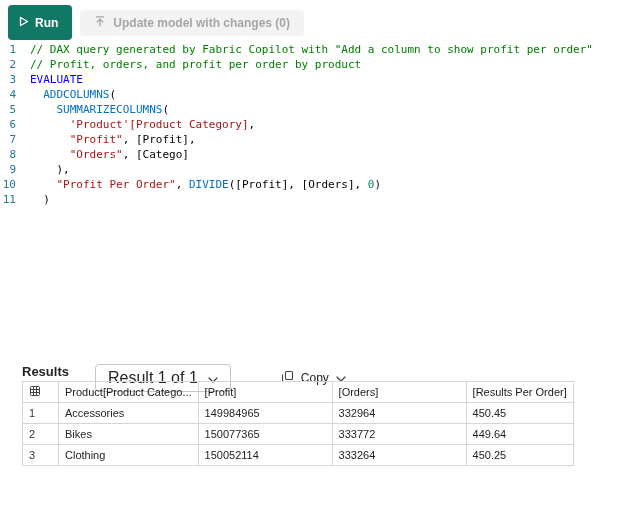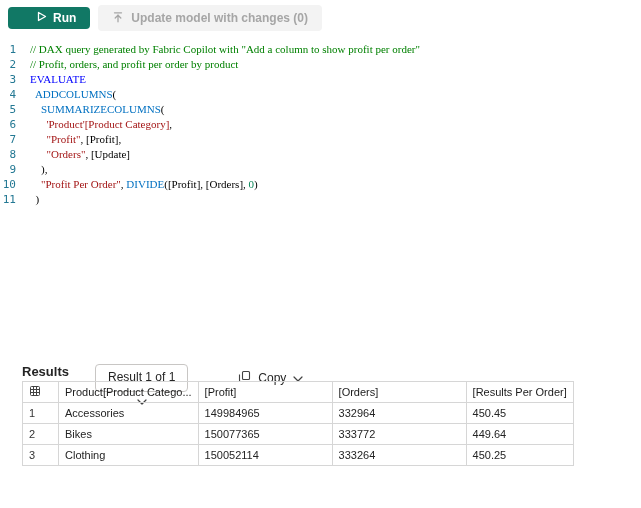--- a/index.html
+++ b/index.html
@@ -8,41 +8,41 @@
     position:relative; width:641px; height:508px; background:#fff;
     font-family:"Liberation Sans", sans-serif; overflow:hidden;
   }
 
   
   .toolbar { position:absolute; top:5px; left:8px; display:flex; gap:8px; align-items:center; }
   .run-btn {
     display:inline-flex; align-items:center; gap:6px;
     background:#117865; color:#fff; border:none; border-radius:4px;
     font-family:"Liberation Sans",sans-serif; font-size:12px; font-weight:700;
-    padding:5px 14px 5px 28px; cursor:pointer; height:22px;
+    padding:5px 14px 5px 10px; cursor:pointer; height:35px;
   }
   .update-btn {
     display:inline-flex; align-items:center; gap:7px;
     background:#f3f3f3; color:#a6a6a6; border:none; border-radius:4px;
     font-family:"Liberation Sans",sans-serif; font-size:12px; font-weight:600;
     padding:5px 14px; height:26px; cursor:default;
   }
 
   
   .editor {
     position:absolute; top:40px; left:0; right:0; height:318px;
     font-family:"DejaVu Sans Mono", monospace; font-size:11px; line-height:15px;
     padding-top:2px; background:#fff;
   }
   .line { display:flex; height:15px; }
   .ln {
     flex:none; width:30px; text-align:right; padding-right:14px;
     color:#237893; user-select:none;
   }
-  .code { white-space:pre; color:#000;font-family:Liberation Serif, serif; }
+  .code { white-space:pre; color:#000; }
   .tok-c { color:#008000; }
   .tok-k { color:#0000ff; }
   .tok-f { color:#0070c1; }
   .tok-s { color:#a31515; }
   .tok-n { color:#098658; }
   .tok-p { color:#000000; }
   .copilot {
     display:inline-block; width:13px; height:13px; border-radius:4px;
     background:linear-gradient(135deg,#3dc8c3 0%,#3b7bf2 45%,#b44ce0 75%,#e961aa 100%);
     vertical-align:-2px; margin-right:3px;
@@ -50,22 +50,22 @@
   .cursor {
     display:inline-block; width:1px; height:13px; background:#000; vertical-align:-2px;
   }
 
   
   .results-bar { position:absolute; top:364px; left:22px; display:flex; align-items:flex-start; }
   .results-title { font-size:13px; font-weight:700; color:#242424; margin-right:26px; }
   .result-select {
     display:inline-flex; align-items:center; gap:10px;
     background:#fff; border:1px solid #c8c6c4; border-radius:4px;
-    font-family:"Liberation Sans",sans-serif; font-size:12px; color:#242424;
-    padding:5px 12px; height:28px; cursor:pointer; margin-right:42px;flex-direction:column;
+    font-family:"Liberation Sans",sans-serif; font-size:16px; color:#242424;
+    padding:5px 12px; height:28px; cursor:pointer; margin-right:42px;
   }
   .copy-btn {
     display:inline-flex; align-items:center; gap:7px;
     background:transparent; border:none;
     font-family:"Liberation Sans",sans-serif; font-size:12px; color:#242424;
     padding:5px 8px; height:28px; cursor:pointer;
   }
 
   
   table.results {
@@ -132,21 +132,21 @@
       <div class="line">
         <span class="ln">6</span>
         <span class="code"><span class="tok-p">      </span><span class="tok-s">'Product'[Product Category]</span><span class="tok-p">,</span></span>
       </div>
       <div class="line">
         <span class="ln">7</span>
         <span class="code"><span class="tok-p">      </span><span class="tok-s">"Profit"</span><span class="tok-p">, [Profit],</span></span>
       </div>
       <div class="line">
         <span class="ln">8</span>
-        <span class="code"><span class="tok-p">      </span><span class="tok-s">"Orders"</span><span class="tok-p">, [Update]</span></span>
+        <span class="code"><span class="tok-p">      </span><span class="tok-s">"Orders"</span><span class="tok-p">, [Catego]</span></span>
       </div>
       <div class="line">
         <span class="ln">9</span>
         <span class="code"><span class="tok-p">    ),</span></span>
       </div>
       <div class="line">
         <span class="ln">10</span>
         <span class="code"><span class="tok-p">    </span><span class="tok-s">"Profit Per Order"</span><span class="tok-p">, </span><span class="tok-f">DIVIDE</span><span class="tok-p">([Profit], [Orders], </span><span class="tok-n">0</span><span class="tok-p">)</span></span>
       </div>
       <div class="line">

